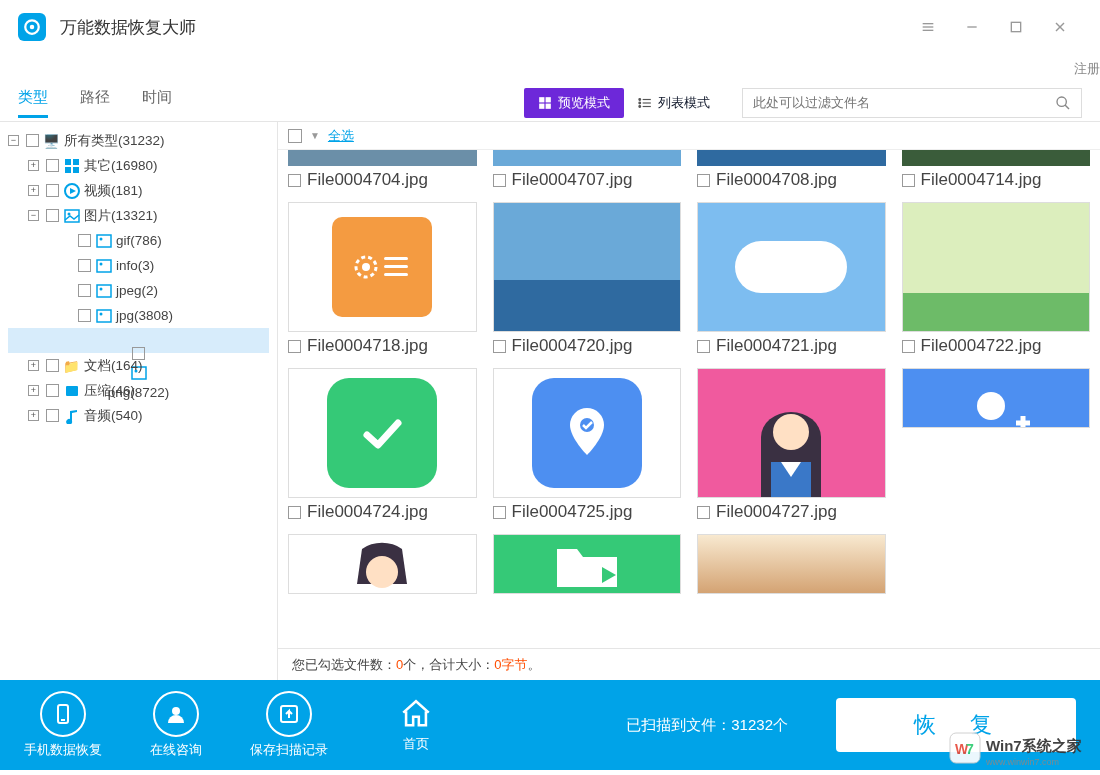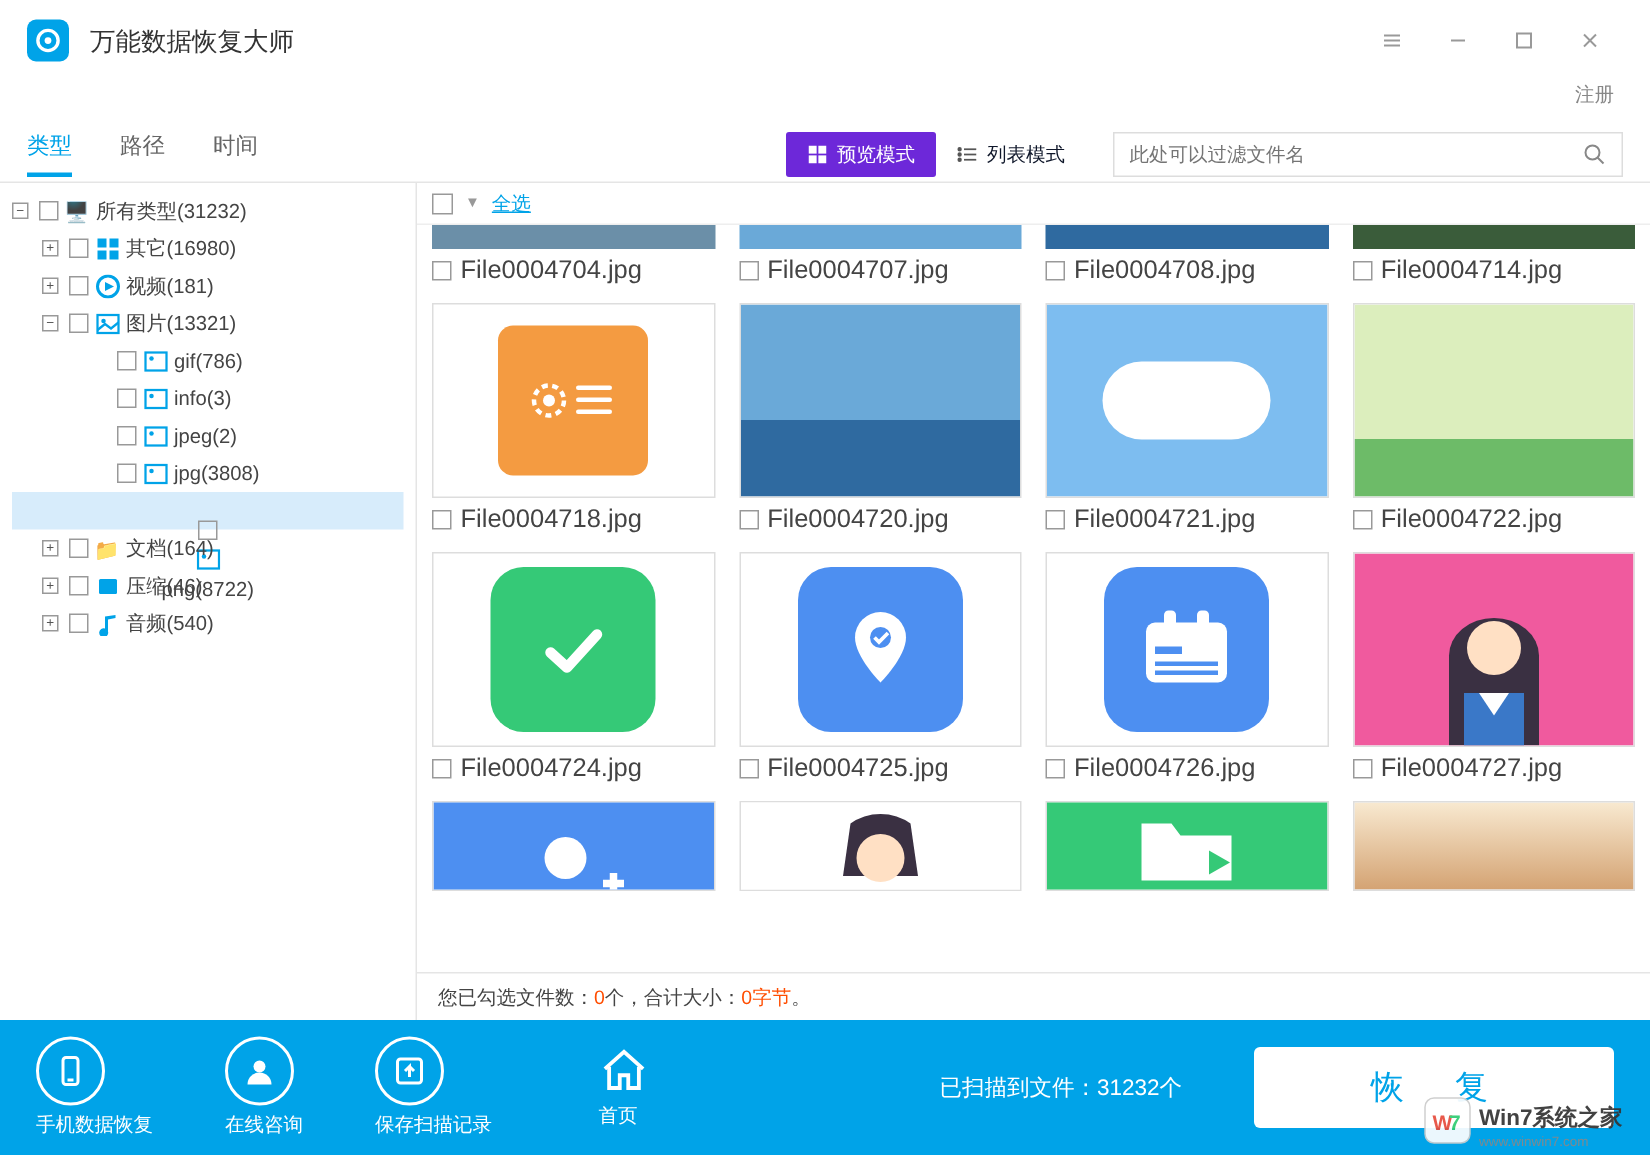--- a/index.html
+++ b/index.html
@@ -8,21 +8,21 @@
 
 .titlebar { height:54px; display:flex; align-items:center; padding:0 18px; }
 .titlebar .logo { width:28px; height:28px; border-radius:6px; background:#00a3e8; display:flex; align-items:center; justify-content:center; margin-right:14px; }
 .titlebar .logo svg { width:18px; height:18px; }
 .titlebar .title { font-size:17px; color:#333; }
 .titlebar .spacer { flex:1; }
 .titlebar .winbtn { width:44px; height:44px; display:flex; align-items:center; justify-content:center; color:#999; cursor:pointer; }
 .titlebar .winbtn svg { width:16px; height:16px; }
 
 
-.subbar { height:30px; display:flex; justify-content:flex-end; padding-right:24px; align-items:flex-start; }
+.subbar { height:30px; display:flex; justify-content:flex-end; align-items:center; }
 .subbar .reg { color:#888; font-size:13px; }
 
 
 .toolbar { height:38px; display:flex; align-items:center; border-bottom:1px solid #e5e5e5; padding:0 18px; }
 .toolbar .tabs { display:flex; gap:32px; }
 .toolbar .tab { font-size:15px; color:#666; padding-bottom:8px; cursor:pointer; }
 .toolbar .tab.active { color:#00a3e8; border-bottom:3px solid #00a3e8; }
 .toolbar .spacer { flex:1; }
 .toolbar .viewmode { display:flex; align-items:center; gap:6px; height:30px; padding:0 14px; font-size:13px; cursor:pointer; }
 .toolbar .viewmode.active { background:#6d28d9; color:#fff; border-radius:2px; }
@@ -56,21 +56,21 @@
 .thumb { width:100%; height:130px; border:1px solid #ddd; display:flex; align-items:center; justify-content:center; overflow:hidden; }
 .row0 .thumb { height:16px; border:none; } 
 .fname { display:flex; align-items:center; gap:6px; font-size:17px; color:#444; }
 .fname .chk { width:13px; height:13px; border:1px solid #999; flex-shrink:0; }
 
 .summary { height:32px; border-top:1px solid #e5e5e5; display:flex; align-items:center; padding:0 14px; font-size:13px; color:#444; }
 .summary .red { color:#ff4d00; }
 
 
 .footer { height:90px; background:#00a3e8; display:flex; align-items:center; padding:0 24px; gap:48px; color:#fff; }
-.footer .fbtn { display:flex; flex-direction:column; align-items:flex-start; gap:4px; font-size:13px; cursor:pointer; }
+.footer .fbtn { display:flex; flex-direction:column; align-items:center; gap:4px; font-size:13px; cursor:pointer; }
 .footer .fbtn .circ { width:46px; height:46px; border:2px solid #fff; border-radius:50%; display:flex; align-items:center; justify-content:center; }
 .footer .fbtn .circ svg { width:24px; height:24px; }
 .footer .spacer { flex:1; }
 .footer .status { font-size:15px; }
 .footer .recover { width:240px; height:54px; background:#fff; border-radius:4px; color:#00a3e8; display:flex; align-items:center; justify-content:center; font-size:22px; letter-spacing:6px; cursor:pointer; }
 
 .watermark { position:absolute; right:2px; bottom:2px; opacity:.92; pointer-events:none; }
 
 
 .ph-orange{background:#f49b41;display:flex;align-items:center;justify-content:center;border-radius:10px;width:100px;height:100px;}
@@ -409,38 +409,20 @@
               </svg>
             </div>
           </div>
           <div class="fname">
             <span class="chk"></span>
             <span>File0004725.jpg</span>
           </div>
         </div>
       <div class="cell">
           <div class="thumb">
-            <div class="ph-card">
-              <svg width="70" height="60" fill="#fff">
-                <rect x="8" y="12" width="54" height="40" rx="6"></rect>
-                <rect x="20" y="4" width="8" height="14" rx="3" fill="#fff"></rect>
-                <rect x="42" y="4" width="8" height="14" rx="3" fill="#fff"></rect>
-                <rect x="14" y="28" width="18" height="5" fill="#4d8ff1"></rect>
-                <rect x="14" y="38" width="42" height="3" fill="#4d8ff1"></rect>
-                <rect x="14" y="44" width="42" height="3" fill="#4d8ff1"></rect>
-              </svg>
-            </div>
-          </div>
-          <div class="fname">
-            <span class="chk"></span>
-            <span>File0004726.jpg</span>
-          </div>
-        </div>
-      <div class="cell">
-          <div class="thumb">
             <div class="ph-avatar">
               <svg width="120" height="120">
                 <path d="M30 60a30 25 0 0 1 60 0v60H30z" fill="#3a3042"></path>
                 <circle cx="60" cy="55" r="18" fill="#ffe0c4"></circle>
                 <rect x="40" y="85" width="40" height="40" fill="#3a78c8"></rect>
                 <polygon points="50,85 70,85 60,100" fill="#fff"></polygon>
               </svg>
             </div>
           </div>
           <div class="fname">

